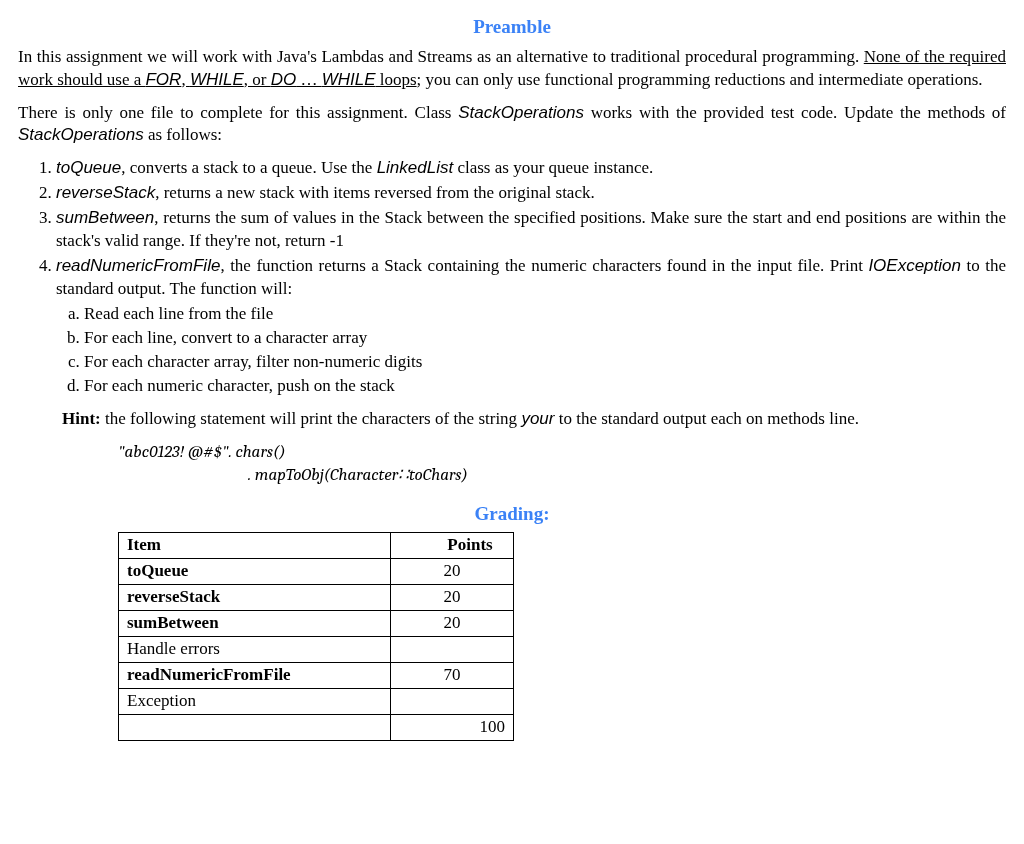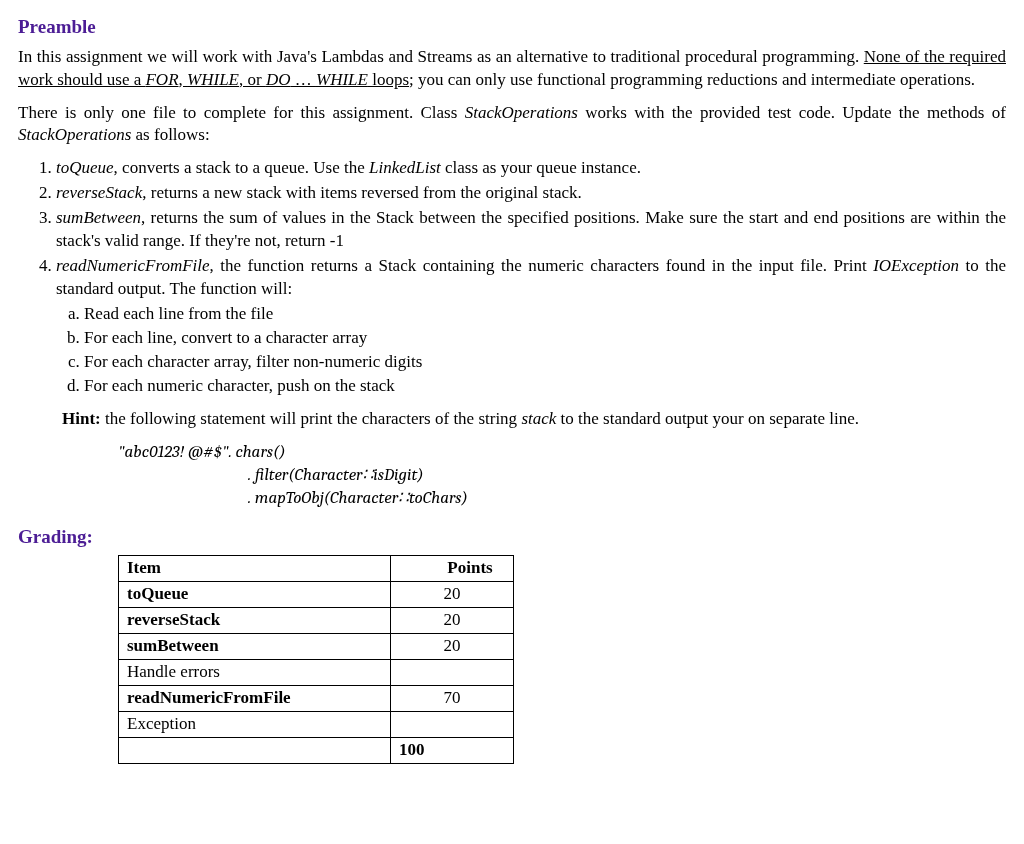--- a/index.html
+++ b/index.html
@@ -6,31 +6,32 @@
       font-family: "Times New Roman", Times, serif;
       font-size: 17px;
       color: #000;
       margin: 0;
       padding: 14px 18px;
       width: 1024px;
       box-sizing: border-box;
       line-height: 1.35;
     }
     .section-heading {
-      color: #4c1d95;
+      color: #3b82f6;
       font-weight: bold;
       font-size: 19px;
       margin: 0 0 6px 0;
+      text-align: center;
     }
     p {
       margin: 4px 0 10px 0;
       text-align: justify;
     }
     .italic-mono {
-      font-family: Liberation Serif, serif;
+      font-family: Liberation Sans, sans-serif;
       font-style: italic;
     }
     .underline {
       text-decoration: underline;
     }
     ol.main-list {
       margin: 6px 0 10px 0;
       padding-left: 38px;
     }
     ol.main-list > li {
@@ -88,22 +89,22 @@
     }
     table.grading-table td.center {
       text-align: center;
       margin-top: 8px;
     }
     .indent-sub {
       padding-left: 28px;
     }
     .total-row td {
       border: none;
-      text-align: left;
-      font-weight: bold;
+      text-align: right;
+      font-weight: normal;
       padding-top: 2px;
     }
     .bold {
       font-weight: bold;
       margin-left: 44px;
     }
   </style>
 </head>
 <body>
 
@@ -133,27 +134,26 @@
       <li>Read each line from the file</li>
       <li>For each line, convert to a character array</li>
       <li>For each character array, filter non-numeric digits</li>
       <li>For each numeric character, push on the stack</li>
     </ol>
   </li>
 </ol>
 
 <div class="hint-block">
   <p>
-    <span class="bold">Hint:</span><span> the following statement will print the characters of the string </span><span class="italic-mono">stack</span><span> to the standard output your on separate line.</span>
+    <span class="bold">Hint:</span><span> the following statement will print the characters of the string </span><span class="italic-mono">your</span><span> to the standard output each on methods line.</span>
   </p>
   <div class="code-block">
     <div>
       <span>"abc0123! @#$"</span><span>. chars()</span>
     </div>
-    <div class="code-line-indent">. filter(Character∷isDigit)</div>
     <div class="code-line-indent">. mapToObj(Character∷toChars)</div>
   </div>
 </div>
 
 <div class="section-heading">Grading:</div>
 
 <table class="grading-table">
   <thead>
     <tr>
       <th class="col-item">Item</th>

